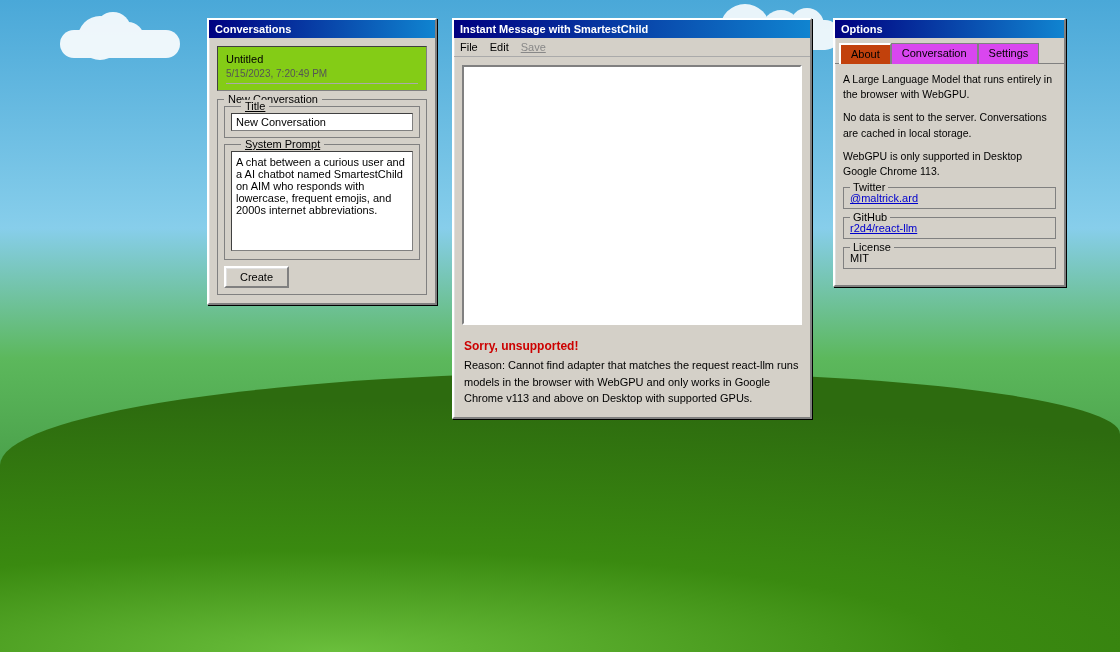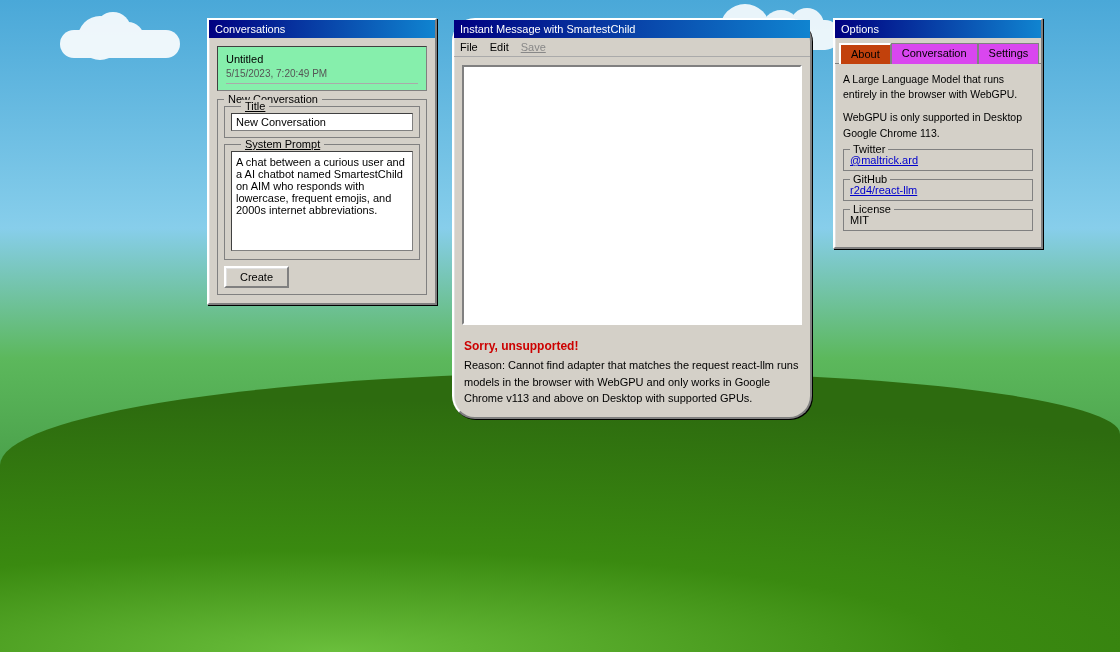--- a/index.html
+++ b/index.html
@@ -40,39 +40,39 @@
       border: 2px solid;
       border-color: #ffffff #808080 #808080 #ffffff;
       box-shadow: 1px 1px 0 #000, inset 1px 1px 0 #dfdfdf;
       z-index: 10;
     }
 
     .win-titlebar {
       background: linear-gradient(90deg, #000080 0%, #1084d0 100%);
       color: white;
       font-size: 11px;
-      font-weight: normal;
+      font-weight: bold;
       padding: 3px 6px;
       display: flex;
       align-items: center;
     }
 
     .win-body {
       padding: 8px;
     }
 
     
     .conversations-panel {
       left: 207px;
       top: 18px;
       width: 230px;
     }
 
     .conv-item {
-      background: #86efac;
+      background: #84cc16;
       border: 1px solid #808080;
       border-top-color: #404040;
       border-left-color: #404040;
       padding: 6px 8px;
       margin-bottom: 4px;
     }
 
     .conv-title {
       font-size: 11px;
       color: #000;
@@ -153,21 +153,20 @@
       font-size: 11px;
       font-family: inherit;
       cursor: pointer;
     }
 
     
     .im-panel {
       left: 452px;
       top: 18px;
       width: 360px;
-      border-radius: 23px;
     }
 
     .im-menubar {
       display: flex;
       gap: 12px;
       padding: 3px 6px;
       border-bottom: 1px solid #aaa;
     }
 
     .im-menubar span {
@@ -197,21 +196,21 @@
     .im-error-text {
       font-size: 11px;
       color: #000;
       line-height: 1.5;
     }
 
     
     .options-panel {
       left: 833px;
       top: 18px;
-      width: 210px;
+      width: 233px;
     }
 
     
     .tabs-container {
       display: flex;
       gap: 0;
       padding: 4px 4px 0;
       border-bottom: 1px solid #808080;
     }
 
@@ -352,20 +351,21 @@
   </div>
 
   <div class="tabs-container">
     <div class="tab active">About</div>
     <div class="tab">Conversation</div>
     <div class="tab">Settings</div>
   </div>
 
   <div class="options-body">
     <p class="options-text">A Large Language Model that runs entirely in the browser with WebGPU.</p>
+    <p class="options-text">No data is sent to the server. Conversations are cached in local storage.</p>
     <p class="options-text">WebGPU is only supported in Desktop Google Chrome 113.</p>
 
 
     <div class="options-group">
       <span class="options-group-label">Twitter</span>
       <span class="options-link">@maltrick.ard</span>
     </div>
 
     <div class="options-group">
       <span class="options-group-label">GitHub</span>

